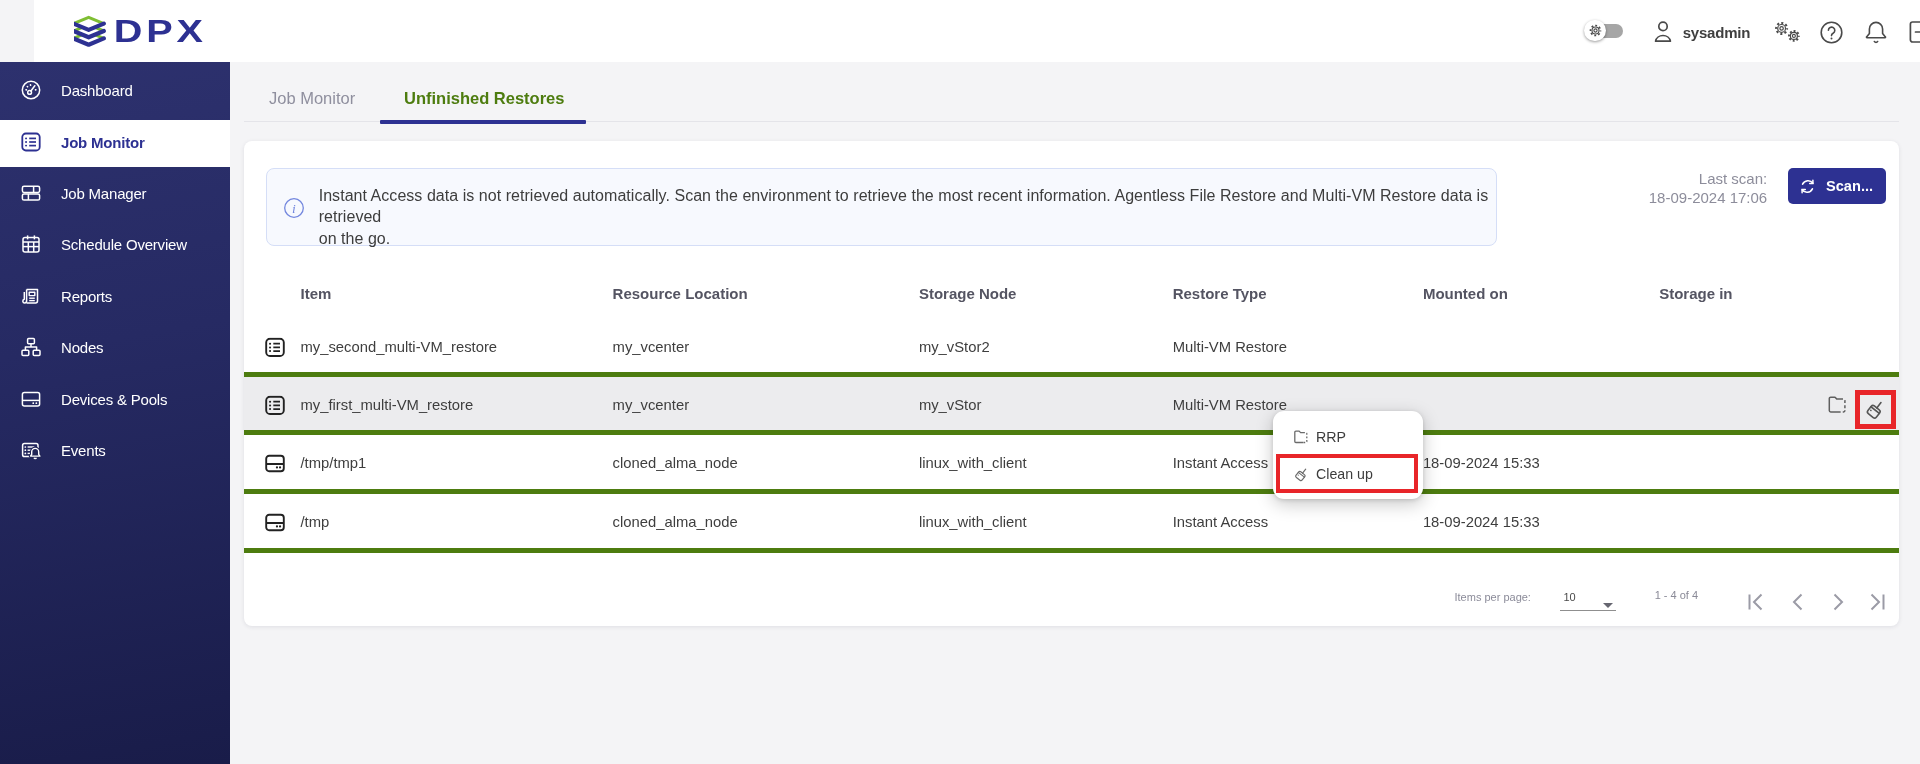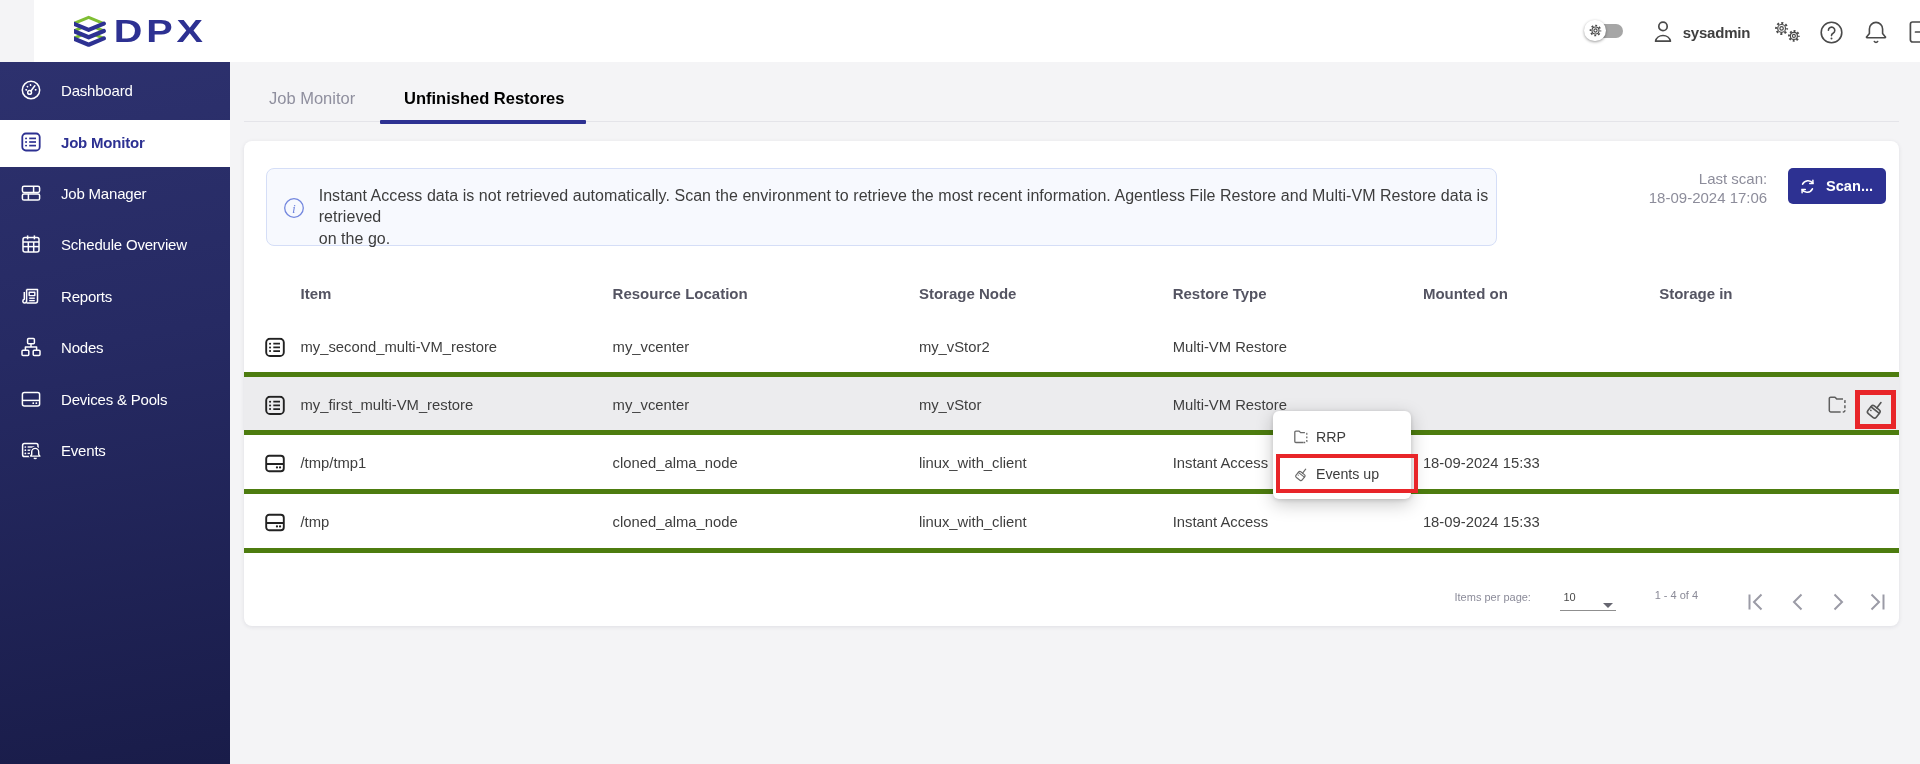--- a/index.html
+++ b/index.html
@@ -19,21 +19,21 @@
 .nav-item.active::before { content:""; position:absolute; left:0; right:0; top:4.5px; bottom:0; background:#ffffff; }
 .nav-item.active .nicon, .nav-item.active .nlabel { z-index:1; }
 
 
 #content { position:absolute; left:230px; top:62px; width:1690px; height:702px; background:#f4f4f6; }
 
 
 #tabbar { position:absolute; left:14px; top:0; width:1655px; height:60px; border-bottom:1px solid #e4e4e9; }
 .tab { position:absolute; top:0; height:60px; display:flex; align-items:center; padding-top:12px; font-size:16.5px; color:#8f8f9e; }
 .tab1 { left:25px; }
-.tab2 { left:160px; color:#000000; font-weight:bold; }
+.tab2 { left:160px; color:#4d7c0f; font-weight:bold; }
 #tabind { position:absolute; left:136px; bottom:-2.5px; width:205.5px; height:4px; background:#2d3192; border-radius:1px; }
 
 
 #card { position:absolute; left:14px; top:79px; width:1655px; height:485px; background:#ffffff; border-radius:8px; box-shadow:0 1px 4px rgba(40,40,70,0.10); }
 
 
 #alert { position:absolute; left:21.5px; top:27px; width:1231px; height:77.5px; background:#f7f9fe; border:1px solid #d5def7; border-radius:8px; }
 #alert .atext { position:absolute; left:52.2px; top:15.5px; font-size:16px; line-height:21.8px; color:#3d3d3d; letter-spacing:0.04px; }
 #ainfo { position:absolute; left:17.3px; top:29.2px; width:20px; height:20px; }
 
@@ -60,21 +60,21 @@
 .c5 { left:1178.9px; }
 .c6 { left:1415.2px; }
 .ricon { position:absolute; left:21px; top:50%; transform:translateY(-48%); width:20px; height:20px; margin-top:1px; }
 
 
 #r2folder { position:absolute; left:1583px; top:50%; transform:translateY(-50%); width:21px; height:21px; margin-top:1px; }
 #redbox1 { position:absolute; left:1610.5px; top:12.9px; width:41.5px; height:39px; border:5px solid #e82529; }
 #r2clean { position:absolute; left:1620px; top:21.4px; width:22px; height:22px; }
 
 
-#menu { position:absolute; left:1273px; top:411px; width:138px; height:88px; background:#ffffff; border-radius:6px; box-shadow:0 5px 18px rgba(0,0,0,0.22), 0 1px 4px rgba(0,0,0,0.14); z-index:10; }
+#menu { position:absolute; left:1273px; top:411px; width:150px; height:88px; background:#ffffff; border-radius:11px; box-shadow:0 5px 18px rgba(0,0,0,0.22), 0 1px 4px rgba(0,0,0,0.14); z-index:10; }
 .mitem { position:absolute; left:0; width:100%; height:37px; font-size:14.2px; color:#3c3c3c; }
 .mitem .mlabel { position:absolute; left:43px; top:50%; transform:translateY(-50%); }
 .mitem .micon { position:absolute; left:20px; top:50%; transform:translateY(-50%); width:16px; height:16px; }
 #mi1 { top:7px; }
 #mi2 { top:44px; }
 #redbox2 { position:absolute; left:2.8px; top:42.8px; width:141.8px; height:39.1px; border:4.3px solid #e82529; z-index:11; }
 
 
 #pager { position:absolute; left:0; top:436px; width:1655px; height:49px; font-size:11px; color:#8b8b99; }
 #ipp { position:absolute; left:1210.5px; top:13.5px; }
@@ -458,16 +458,16 @@
   </div>
   <div class="mitem" id="mi2">
     <svg class="micon" viewBox="0 0 17 17">
         <g transform="translate(8.2,10.2) rotate(38)" stroke="#6b6b6b" stroke-width="1.25" fill="none" stroke-linejoin="round" stroke-linecap="round">
       <rect x="-4.1" y="-3.2" width="8.2" height="7.6" rx="1.7"></rect>
       <line x1="-4.1" y1="-1.1" x2="4.1" y2="-1.1"></line>
       <line x1="0" y1="-3.2" x2="0" y2="-8.6"></line>
       <line x1="-2.4" y1="1.2" x2="-2.3" y2="1.2"></line>
     </g>
       </svg>
-    <span class="mlabel">Events up</span>
+    <span class="mlabel">Clean up</span>
   </div>
   <div id="redbox2"></div>
 </div>
 
 </body></html>

